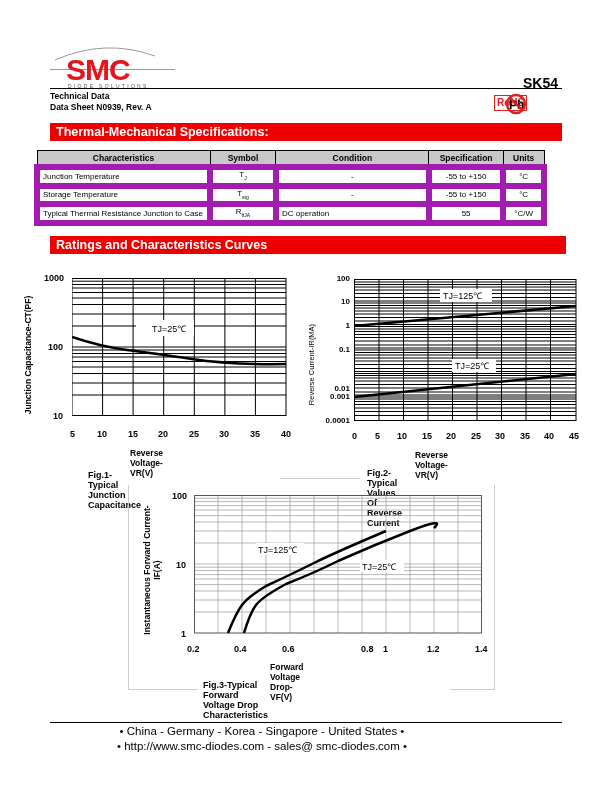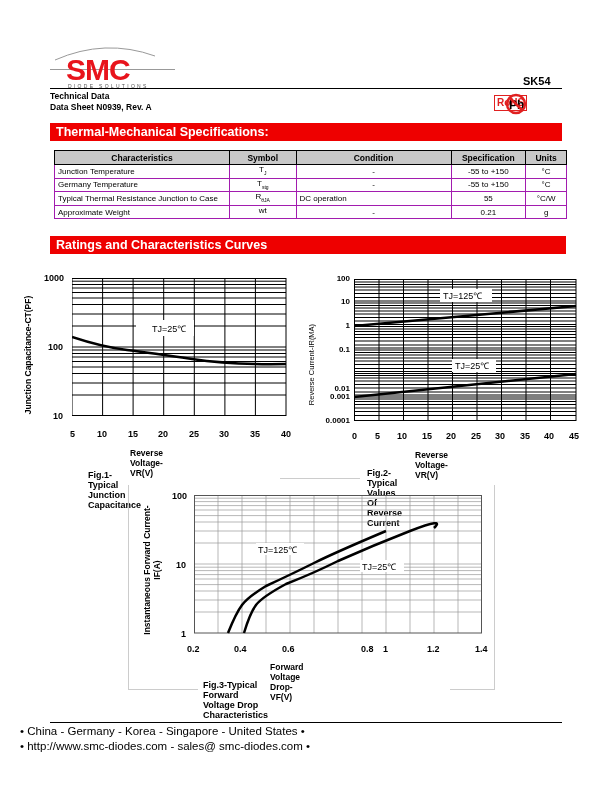--- a/index.html
+++ b/index.html
@@ -9,95 +9,88 @@
   .logo-smc { font-family:Liberation Sans, sans-serif; font-weight:bold; font-size:30px;
               color:#e8141c; letter-spacing:-1px; line-height:28px; }
   .logo-sub { font-size:5px; letter-spacing:2.3px; color:#555; }
   .hr { height:1px; background:#000; }
   .bold { font-weight:bold; }
   .redbar { background:#ee0000; color:#fff; font-weight:bold; font-size:12.5px;
             padding-left:6px; line-height:18px; height:18px; }
   table.spec { border-collapse:collapse; font-size:8px; }
   table.spec th { background:#c8c8c8; font-weight:bold; font-size:8.5px; border:1px solid #000;
                   height:13px; padding:0 3px; }
-  table.spec td { border:1px solid #a21caf; padding:0 3px; line-height:9px; height:10px; }
+  table.spec td { border:6px solid #a21caf; padding:0 3px; line-height:9px; height:10px; }
   td.c { text-align:center; }
   .rohs { border:1.5px solid #e02020; color:#e02020; font-weight:bold; font-size:10px;
           padding:1px 2px; line-height:12px; }
   .tick { font-size:9px; font-weight:bold; }
   .axlbl { font-size:8.5px; font-weight:bold; }
   .figcap { font-size:9px; font-weight:bold; }
-  .footer { font-size:11.5px; width:524px;padding-left:20px; }
+  .footer { font-size:11.5px; text-align:center; width:524px; }
 </style>
 </head>
 <body>
 
 <div class="abs" style="left:50px;top:42px;width:120px;height:48px;">
   <svg class="abs" style="left:0;top:0;" width="120" height="20">
     <path d="M5 18 Q55 -4 105 14" stroke="#999" stroke-width="1" fill="none"></path>
   </svg>
   <div class="abs" style="left:0;top:27px;width:125px;height:1px;background:#999;"></div>
   <div class="abs logo-smc" style="left:16px;top:14px;">SMC</div>
   <div class="abs logo-sub" style="left:18px;top:41px;">DIODE SOLUTIONS</div>
 </div>
 
-<div class="abs bold" style="left:523px;top:75px;font-size:11px;">SK54</div>
+<div class="abs bold" style="left:523px;top:75px;font-size:14px;">SK54</div>
 <div class="abs hr" style="left:50px;top:88px;width:512px;"></div>
 <div class="abs bold" style="left:50px;top:91px;font-size:8.5px;">Technical Data</div>
 <div class="abs bold" style="left:50px;top:102px;font-size:8.5px;">Data Sheet N0939, Rev. A</div>
 
 <div class="abs rohs" style="left:494px;top:95px;">RoHS</div>
 <div class="abs" style="left:505px;top:93px;width:22px;height:22px;">
   <svg width="22" height="22" viewBox="0 0 22 22">
     <text x="4" y="16" font-family="Liberation Sans, sans-serif" font-weight="bold" font-size="12" fill="#000">Pb</text>
     <circle cx="11" cy="11" r="9" stroke="#e02020" stroke-width="2.5" fill="none"></circle>
     <line x1="4.5" y1="4.5" x2="17.5" y2="17.5" stroke="#e02020" stroke-width="2.5"></line>
   </svg>
 </div>
 
 <div class="abs redbar" style="left:50px;top:123px;width:506px;">Thermal-Mechanical Specifications:</div>
 
-<table class="abs spec" style="left:54px;top:150px;width:513px;padding-left:44px;">
+<table class="abs spec" style="left:34px;top:150px;width:513px;padding-left:44px;">
   <thead>
     <tr>
       <th style="width:170px;">Characteristics</th>
       <th style="width:60px;">Symbol</th>
       <th style="width:150px;">Condition</th>
       <th style="width:68px;margin-top:36px;">Specification</th>
       <th style="width:34px;">Units</th>
     </tr>
   </thead>
   <tbody>
     <tr>
       <td>Junction Temperature</td>
       <td class="c"><span>T</span><sub style="font-size:5px">J</sub></td>
       <td class="c">-</td>
       <td class="c">-55 to +150</td>
       <td class="c">°C</td>
     </tr>
     <tr>
-      <td>Germany Temperature</td>
+      <td>Storage Temperature</td>
       <td class="c"><span>T</span><sub style="font-size:5px">stg</sub></td>
       <td class="c">-</td>
       <td class="c">-55 to +150</td>
       <td class="c">°C</td>
     </tr>
     <tr>
       <td>Typical Thermal Resistance Junction to Case</td>
       <td class="c"><span>R</span><sub style="font-size:5px">θJA</sub></td>
       <td>DC operation</td>
       <td class="c">55</td>
       <td class="c">°C/W</td>
-    </tr>
-    <tr>
-      <td>Approximate Weight</td>
-      <td class="c"><span>wt</span><sub style="font-size:5px"></sub></td>
-      <td class="c">-</td>
-      <td class="c">0.21</td>
-      <td class="c">g</td>
     </tr>
   </tbody>
 </table>
 
 <div class="abs redbar" style="left:50px;top:236px;width:510px;">Ratings and Characteristics Curves</div>
 
 <div class="abs" style="left:0;top:0;">
   <svg class="abs" style="left:72px;top:278px;" width="216" height="140">
     <g stroke="#000" stroke-width="1">
 

